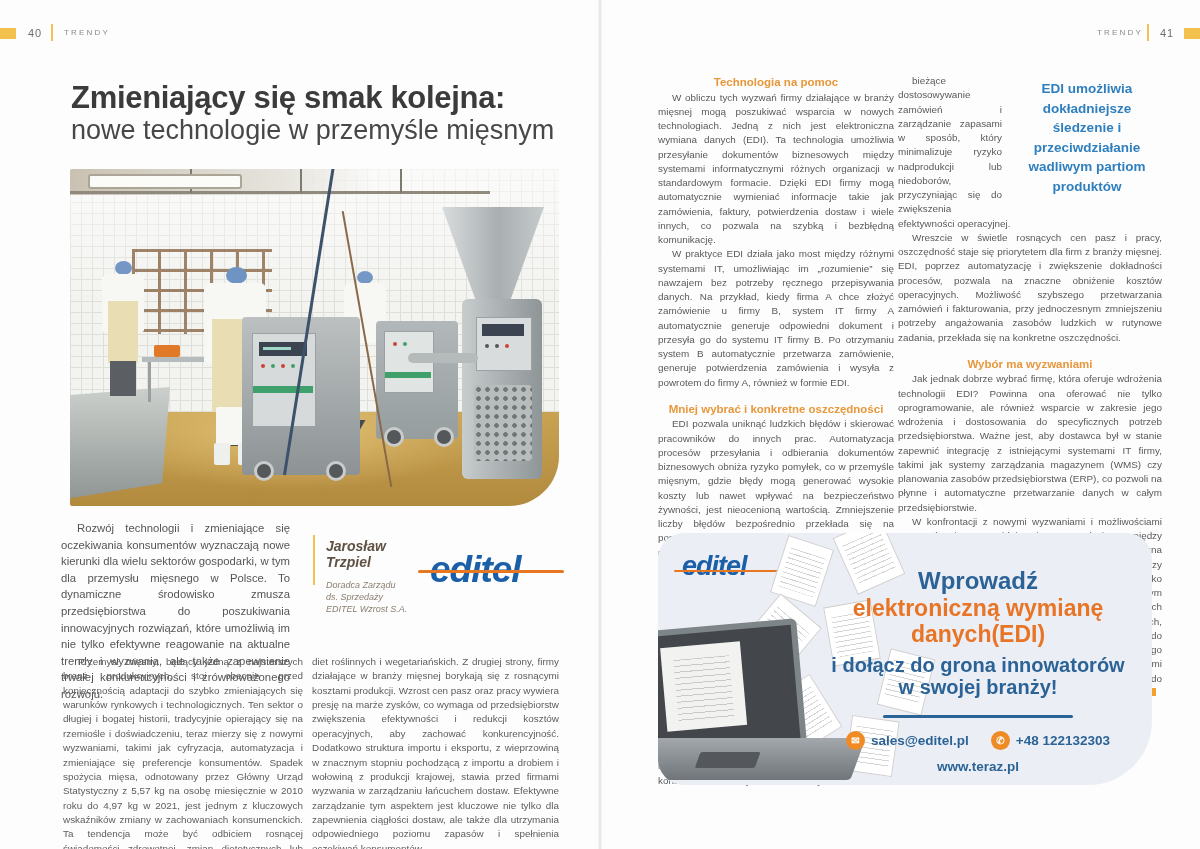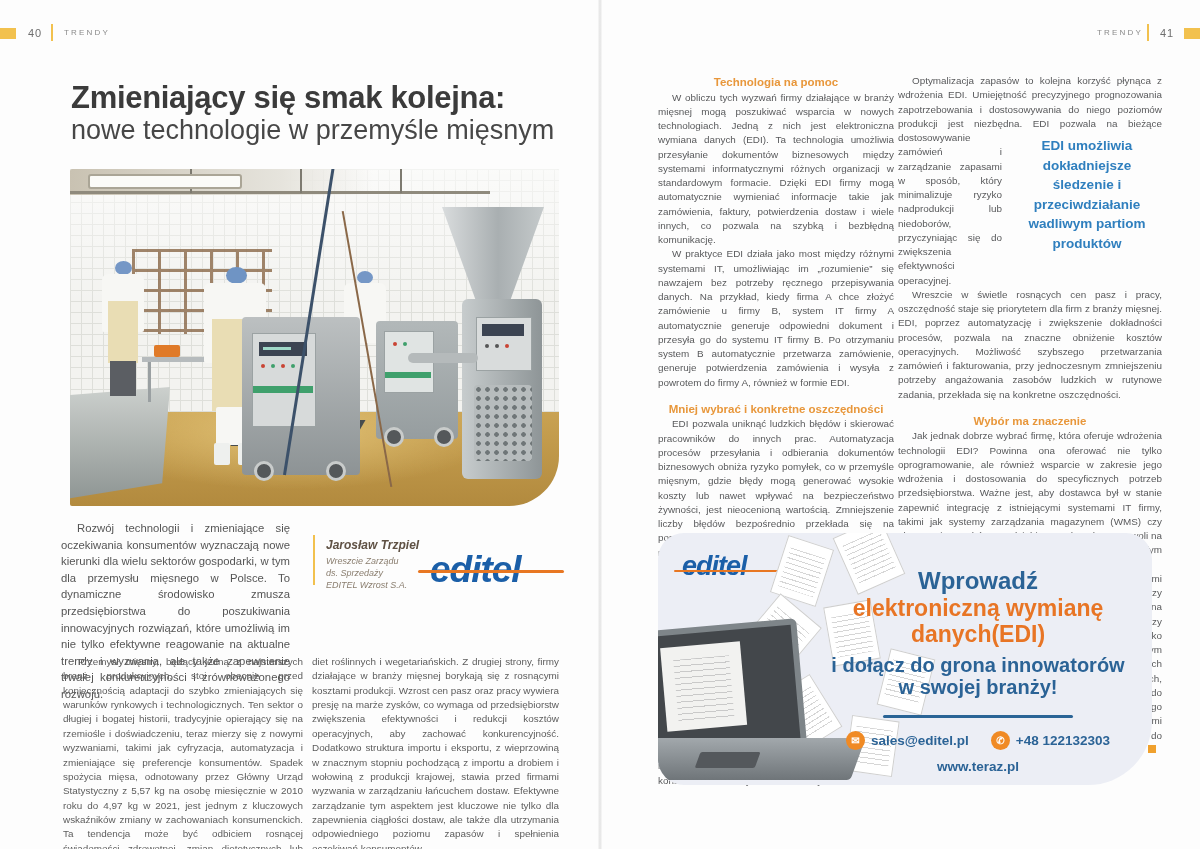--- a/index.html
+++ b/index.html
@@ -62,21 +62,21 @@
         background-image:radial-gradient(#6f7678 2px,transparent 2.6px);background-size:9px 9px;border-radius:4px;}
   .fpanel{position:absolute;left:14px;top:18px;width:54px;height:52px;background:#d9dcdc;border:1px solid #9ba2a3;}
   .pipe{position:absolute;left:338px;top:184px;width:70px;height:10px;background:#b5babb;border-radius:5px;}
   .rope{position:absolute;width:3px;background:#3c516a;}
   .rope2{position:absolute;width:2px;background:#8a6848;}
   
   .intro{position:absolute;left:61px;top:520px;width:229px;font-size:11.3px;line-height:1.47;
          text-align:justify;color:#555;text-indent:16px;}
   .author-line{position:absolute;left:313px;top:535px;width:2px;height:50px;background:#f2c14e;}
   .author{position:absolute;left:326px;top:538px;width:100px;font-style:italic;color:#7b6e60;}
-  .author .nm{font-weight:700;font-size:12px;color:#5f5144;margin-bottom:3px;}
+  .author .nm{font-weight:700;font-size:14px;color:#5f5144;margin-bottom:9px;}
   .author .rl{font-size:9px;line-height:1.35;color:#8a7e6f;}
   .logo{position:absolute;font-weight:700;font-style:italic;color:#1b5fa8;letter-spacing:-1px;}
   .logo-main{left:430px;top:549px;font-size:37px;}
   .logo-line{position:absolute;height:3px;background:#e87722;border-radius:2px;}
   .body-col{position:absolute;top:655px;font-size:9.9px;line-height:1.45;text-align:justify;color:#5c5c5c;}
   .bc1{left:63px;width:240px;text-indent:15px;}
   .bc2{left:312px;width:247px;}
   
   .colA{position:absolute;left:658px;top:74px;width:236px;font-size:9.9px;line-height:1.44;text-align:justify;}
   .colB{position:absolute;left:898px;top:74px;width:264px;font-size:9.9px;line-height:1.44;text-align:justify;}
@@ -207,21 +207,21 @@
     <div class="pipe"></div>
     <div class="rope" style="left:238px;top:-12px;height:320px;transform:rotate(9deg);"></div>
     <div class="rope2" style="left:296px;top:40px;height:280px;transform:rotate(-10deg);"></div>
   </div>
 
   <div class="intro">Rozwój technologii i zmieniające się oczekiwania konsumentów wyznaczają nowe kierunki dla wielu sektorów gospodarki, w tym dla przemysłu mięsnego w Polsce. To dynamiczne środowisko zmusza przedsiębiorstwa do poszukiwania innowacyjnych rozwiązań, które umożliwią im nie tylko efektywne reagowanie na aktualne trendy i wyzwania, ale także zapewnienie trwałej konkurencyjności i zrównoważonego rozwoju.</div>
 
   <div class="author-line"></div>
   <div class="author">
     <div class="nm">Jarosław Trzpiel</div>
-    <div class="rl">Wreszcie Zarządu</div>
+    <div class="rl">Doradca Zarządu</div>
     <div class="rl">ds. Sprzedaży</div>
     <div class="rl">EDITEL Wzrost S.A.</div>
   </div>
 
   <div class="logo logo-main">editel</div>
   <div class="logo-line" style="left:418px;top:570px;width:146px;"></div>
 
   <div class="body-col bc1">Przemysł mięsny, będący jedną z najstarszych branż produkcyjnych, stoi obecnie przed koniecznością adaptacji do szybko zmieniających się warunków rynkowych i technologicznych. Ten sektor o długiej i bogatej historii, tradycyjnie opierający się na rzemiośle i doświadczeniu, teraz mierzy się z nowymi wyzwaniami, takimi jak cyfryzacja, automatyzacja i zmieniające się preferencje konsumentów. Spadek spożycia mięsa, odnotowany przez Główny Urząd Statystyczny z 5,57 kg na osobę miesięcznie w 2010 roku do 4,97 kg w 2021, jest jednym z kluczowych wskaźników zmiany w zachowaniach konsumenckich. Ta tendencja może być odbiciem rosnącej świadomości zdrowotnej, zmian dietetycznych lub wzrostu popularności</div>
   <div class="body-col bc2">diet roślinnych i wegetariańskich. Z drugiej strony, firmy działające w branży mięsnej borykają się z rosnącymi kosztami produkcji. Wzrost cen pasz oraz pracy wywiera presję na marże zysków, co wymaga od przedsiębiorstw zwiększenia efektywności i redukcji kosztów operacyjnych, aby zachować konkurencyjność. Dodatkowo struktura importu i eksportu, z wieprzowiną w znacznym stopniu pochodzącą z importu a drobiem i wołowiną z produkcji krajowej, stawia przed firmami wyzwania w zarządzaniu łańcuchem dostaw. Efektywne zarządzanie tym aspektem jest kluczowe nie tylko dla zapewnienia ciągłości dostaw, ale także dla utrzymania odpowiedniego poziomu zapasów i spełnienia oczekiwań konsumentów.</div>
 
@@ -230,26 +230,25 @@
     <p class="ind">W obliczu tych wyzwań firmy działające w branży mięsnej mogą poszukiwać wsparcia w nowych technologiach. Jedną z nich jest elektroniczna wymiana danych (EDI). Ta technologia umożliwia przesyłanie dokumentów biznesowych między systemami informatycznymi różnych organizacji w standardowym formacie. Dzięki EDI firmy mogą automatycznie wymieniać informacje takie jak zamówienia, faktury, potwierdzenia dostaw i wiele innych, co pozwala na szybką i bezbłędną komunikację.</p>
     <p class="ind">W praktyce EDI działa jako most między różnymi systemami IT, umożliwiając im „rozumienie” się nawzajem bez potrzeby ręcznego przepisywania danych. Na przykład, kiedy firma A chce złożyć zamówienie u firmy B, system IT firmy A automatycznie generuje odpowiedni dokument i przesyła go do systemu IT firmy B. Po otrzymaniu system B automatycznie przetwarza zamówienie, generuje potwierdzenia zamówienia i wysyła z powrotem do firmy A, również w formie EDI.</p>
     <p class="ohead mid">Mniej wybrać i konkretne oszczędności</p>
     <p class="ind">EDI pozwala uniknąć ludzkich błędów i skierować pracowników do innych prac. Automatyzacja procesów przesyłania i odbierania dokumentów biznesowych obniża ryzyko pomyłek, co w przemyśle mięsnym, gdzie błędy mogą generować wysokie koszty lub nawet wpływać na bezpieczeństwo żywności, jest nieocenioną wartością. Zmniejszenie liczby błędów bezpośrednio przekłada się na poprawę jakości obsługi klienta oraz wizerunku firmy na rynku.</p>
     <p class="ind">Zgodność z regulacjami to obszar, w którym EDI wykazuje swoją wartość. Przemysł mięsny podlega wielu przepisom prawnym, które wymagają precyzyjnego dokumentowania procesów produkcji i dystrybucji. Dzięki EDI firmy mogą łatwiej śledzić i raportować niezbędne informacje, upewniając się, że spełniają wszystkie wymogi prawne, co jest kluczowe dla utrzymania możliwości operowania na rynku.</p>
     <p class="ind">W kontekście zarządzania łańcuchem dostaw, EDI umożliwia dokładniejsze śledzenie i przeciwdziałanie wadliwym partiom produktów. W przypadku wykrycia problemów z jakością mięsa, szybka identyfikacja i reakcja są kluczowe. EDI ułatwia lokalizowanie problematycznych partii i podejmowanie natychmiastowych działań, minimalizując ryzyko dla konsumentów i straty finansowe firmy.</p>
   </div>
 
   <div class="colB">
     <p class="ind">
-      <span>Optymalizacja zapasów to kolejna korzyść płynąca z wdrożenia EDI. Umiejętność precyzyjnego prognozowania zapotrzebowania i dostosowywania do niego poziomów produkcji jest niezbędna. EDI pozwala na</span>
       <span class="pullquote">EDI umożliwia dokładniejsze śledzenie i przeciwdziałanie wadliwym partiom produktów</span>
       <span>bieżące dostosowywanie zamówień i zarządzanie zapasami w sposób, który minimalizuje ryzyko nadprodukcji lub niedoborów, przyczyniając się do zwiększenia efektywności operacyjnej.</span>
     </p>
     <p class="ind">Wreszcie w świetle rosnących cen pasz i pracy, oszczędność staje się priorytetem dla firm z branży mięsnej. EDI, poprzez automatyzację i zwiększenie dokładności procesów, pozwala na znaczne obniżenie kosztów operacyjnych. Możliwość szybszego przetwarzania zamówień i fakturowania, przy jednoczesnym zmniejszeniu potrzeby angażowania zasobów ludzkich w rutynowe zadania, przekłada się na konkretne oszczędności.</p>
-    <p class="ohead mid">Wybór ma znaczenie</p>
+    <p class="ohead mid">Wybór ma wyzwaniami</p>
     <p class="ind">Jak jednak dobrze wybrać firmę, która oferuje wdrożenia technologii EDI? Powinna ona oferować nie tylko oprogramowanie, ale również wsparcie w zakresie jego wdrożenia i dostosowania do specyficznych potrzeb przedsiębiorstwa. Ważne jest, aby dostawca był w stanie zapewnić integrację z istniejącymi systemami IT firmy, takimi jak systemy zarządzania magazynem (WMS) czy planowania zasobów przedsiębiorstwa (ERP), co pozwoli na płynne i automatyczne przetwarzanie danych w całym przedsiębiorstwie.</p>
     <p class="ind">
       <span>W konfrontacji z nowymi wyzwaniami i możliwościami przemysł mięsny znajduje się na rozdrożu pomiędzy tradycją a adaptacją do nowoczesności. Elektroniczna wymiana danych (EDI) symbolizuje ten most między przeszłością a przyszłością, umożliwiając branży nie tylko przetrwanie, ale także kwitnienie w nowym, cyfrowym krajobrazie. Tak jak przemysł ten ewoluował od prostych początków do skomplikowanych systemów produkcyjnych, tak samo teraz musi włączyć innowacje technologiczne do swojego DNA, aby sprostać oczekiwaniom współczesnego świata. Podejście to, łączące tradycyjne wartości z nowymi narzędziami, może okazać się kluczem do zrównoważonego rozwoju i długoterminowego sukcesu.</span><span class="endmark"></span>
     </p>
   </div>
 
   <div class="ad">
     <div class="logo ad-logo">editel</div>
     <div class="logo-line" style="left:16px;top:37px;width:104px;height:2px;"></div>
 

